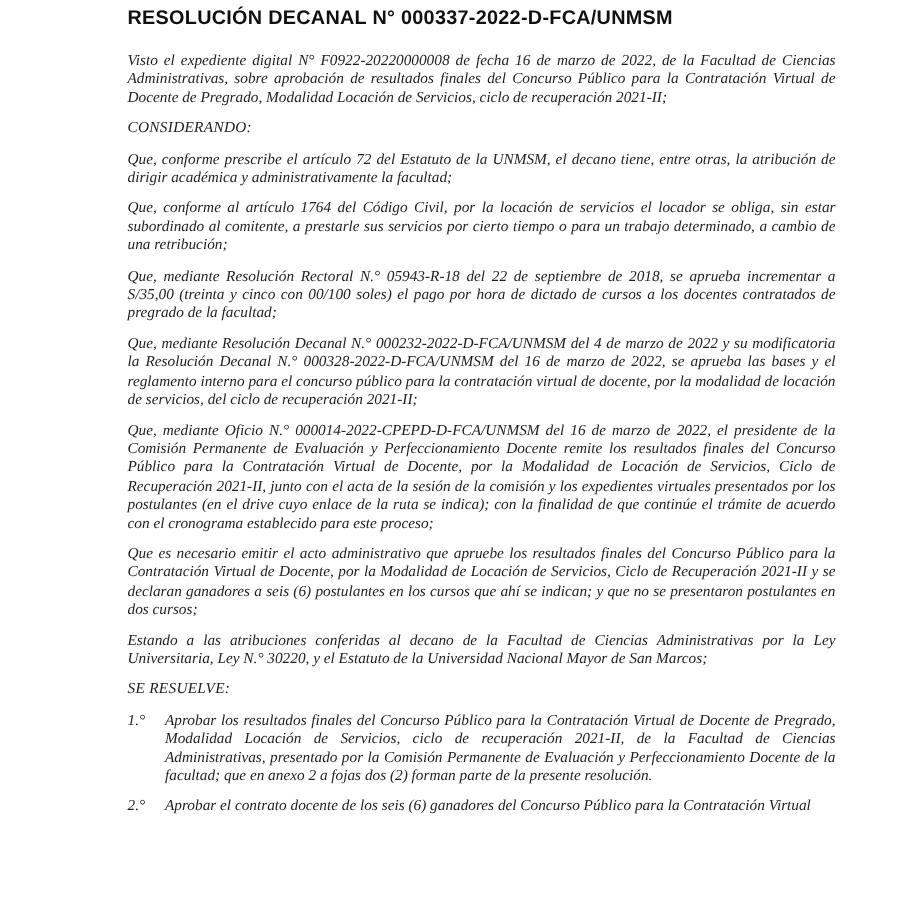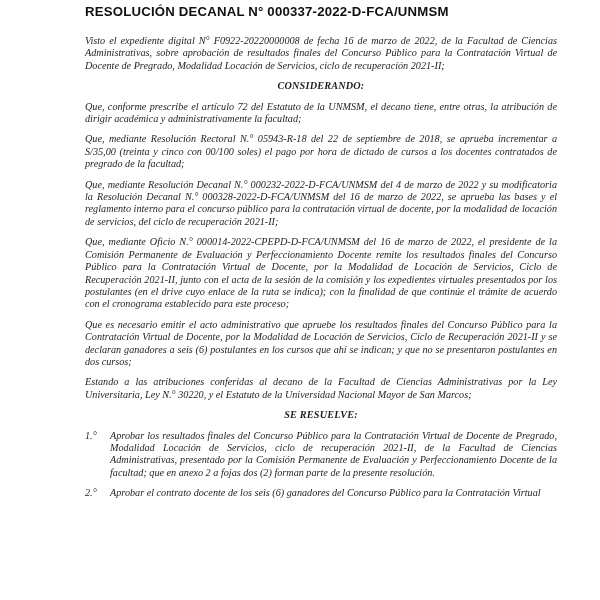--- a/index.html
+++ b/index.html
@@ -26,24 +26,23 @@
     letter-spacing: 0.2px;
     color: #101010;
     margin-bottom: 16px;
     white-space: nowrap;
   }
   .para {
     text-align: justify;
     margin-bottom: 8px;
   }
   .heading {
-    font-weight: bold;
+    font-weight: normal;
     margin-bottom: 8px;
     letter-spacing: 0.2px;
-    text-align: center;
   }
   .res-item {
     display: flex;
     margin-bottom: 8px;
   }
   .res-num {
     width: 25px;
     flex: none;
   }
   .res-text {
@@ -57,20 +56,21 @@
 <div class="page">
 
   <div class="doc-title">RESOLUCIÓN DECANAL N° 000337-2022-D-FCA/UNMSM</div>
 
   <div class="para">Visto el expediente digital N° F0922-20220000008 de fecha 16 de marzo de 2022, de la Facultad de Ciencias Administrativas, sobre aprobación de resultados finales del Concurso Público para la Contratación Virtual de Docente de Pregrado, Modalidad Locación de Servicios, ciclo de recuperación 2021-II;</div>
 
   <div class="heading">CONSIDERANDO:</div>
 
   <div class="para">Que, conforme prescribe el artículo 72 del Estatuto de la UNMSM, el decano tiene, entre otras, la atribución de dirigir académica y administrativamente la facultad;</div>
 
+  <div class="para">Que, conforme al artículo 1764 del Código Civil, por la locación de servicios el locador se obliga, sin estar subordinado al comitente, a prestarle sus servicios por cierto tiempo o para un trabajo determinado, a cambio de una retribución;</div>
 
   <div class="para">Que, mediante Resolución Rectoral N.° 05943-R-18 del 22 de septiembre de 2018, se aprueba incrementar a S/35,00 (treinta y cinco con 00/100 soles) el pago por hora de dictado de cursos a los docentes contratados de pregrado de la facultad;</div>
 
 
   <div class="para">Que, mediante Resolución Decanal N.° 000232-2022-D-FCA/UNMSM del 4 de marzo de 2022 y su modificatoria la Resolución Decanal N.° 000328-2022-D-FCA/UNMSM del 16 de marzo de 2022, se aprueba las bases y el reglamento interno para el concurso público para la contratación virtual de docente, por la modalidad de locación de servicios, del ciclo de recuperación 2021-II;</div>
 
   <div class="para">Que, mediante Oficio N.° 000014-2022-CPEPD-D-FCA/UNMSM del 16 de marzo de 2022, el presidente de la Comisión Permanente de Evaluación y Perfeccionamiento Docente remite los resultados finales del Concurso Público para la Contratación Virtual de Docente, por la Modalidad de Locación de Servicios, Ciclo de Recuperación 2021-II, junto con el acta de la sesión de la comisión y los expedientes virtuales presentados por los postulantes (en el drive cuyo enlace de la ruta se indica); con la finalidad de que continúe el trámite de acuerdo con el cronograma establecido para este proceso;</div>
 
   <div class="para">Que es necesario emitir el acto administrativo que apruebe los resultados finales del Concurso Público para la Contratación Virtual de Docente, por la Modalidad de Locación de Servicios, Ciclo de Recuperación 2021-II y se declaran ganadores a seis (6) postulantes en los cursos que ahí se indican; y que no se presentaron postulantes en dos cursos;</div>
 

